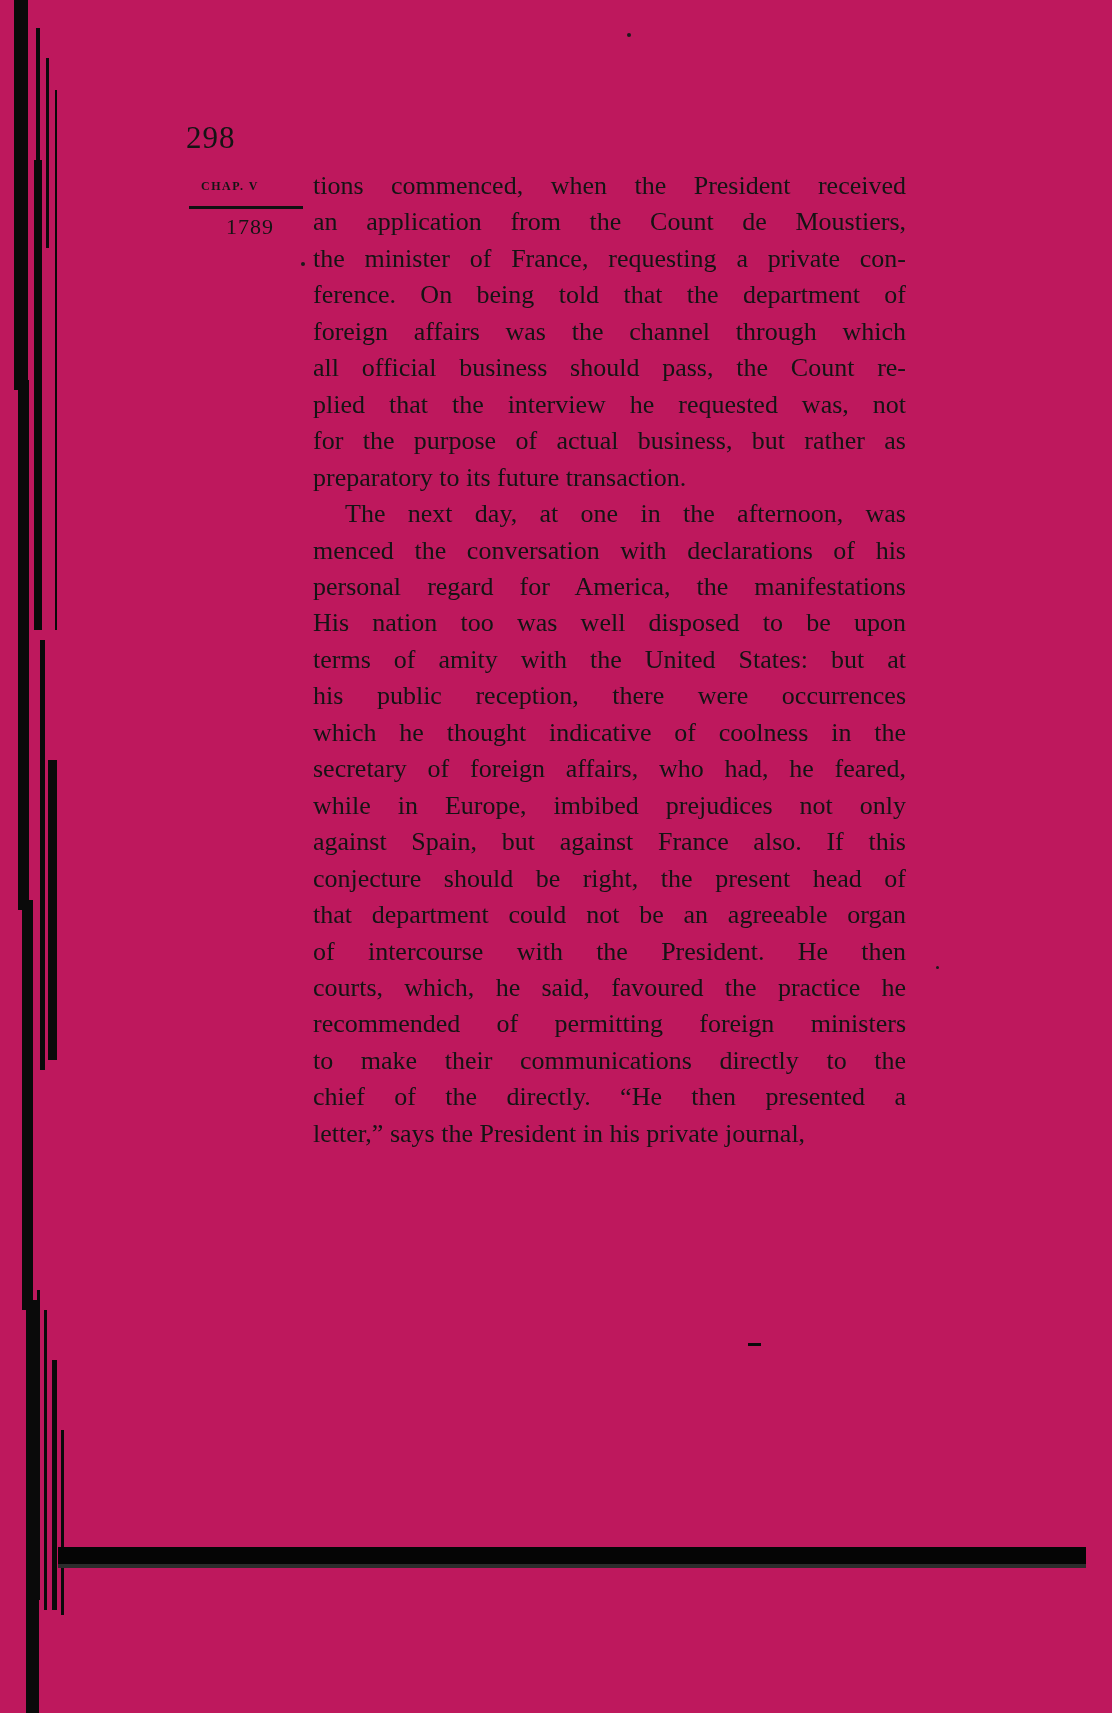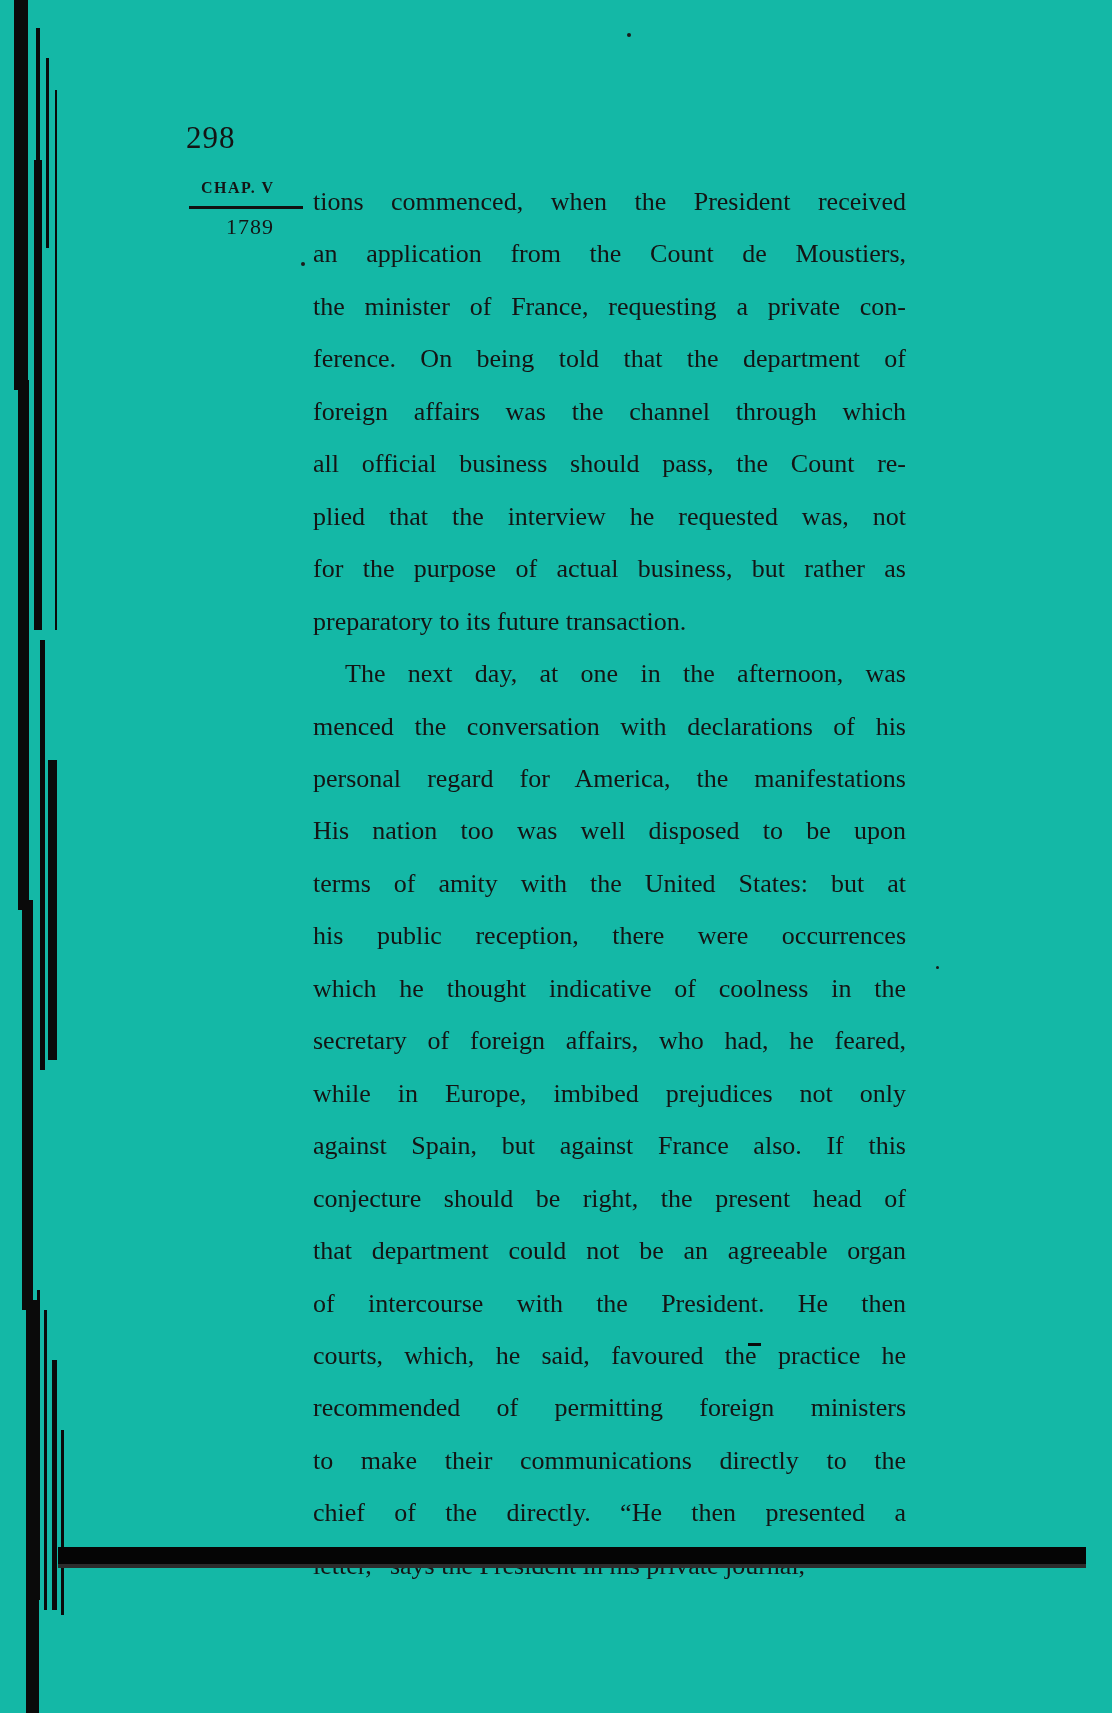--- a/index.html
+++ b/index.html
@@ -5,21 +5,21 @@
   html, body {
     margin: 0;
     padding: 0;
     background: #e8e8e4;
     font-family: "Liberation Serif", "DejaVu Serif", serif;
   }
   .page {
     position: relative;
     width: 1112px;
     height: 1713px;
-    background: #14b8a6;
+    background: #be185d;
     overflow: hidden;
     color: #141414;
   }
   
   .art {
     position: absolute;
     background: #0a0a0a;
   }
   .speck {
     position: absolute;
@@ -42,21 +42,21 @@
     text-align: center;
     font-size: 19px;
     letter-spacing: 4px;
     word-spacing: 14px;
   }
   
   .chap {
     position: absolute;
     left: 201px;
     top: 179px;
-    font-size: 16px;
+    font-size: 12px;
     font-weight: 700;
     letter-spacing: 1.5px;
   }
   .chap-rule {
     position: absolute;
     left: 189px;
     top: 206px;
     width: 114px;
     height: 3px;
     background: #111;
@@ -74,21 +74,20 @@
     left: 313px;
     top: 168px;
     width: 593px;
     font-size: 26px;
     line-height: 36.45px;
   }
   .line {
     text-align: justify;
     text-align-last: justify;
     white-space: normal;
-    margin-top: 16px;
   }
   .line.para-last {
     text-align-last: left;
   }
   .line.indent {
     text-indent: 32px;
   }
   
   .bottom-bar {
     position: absolute;

